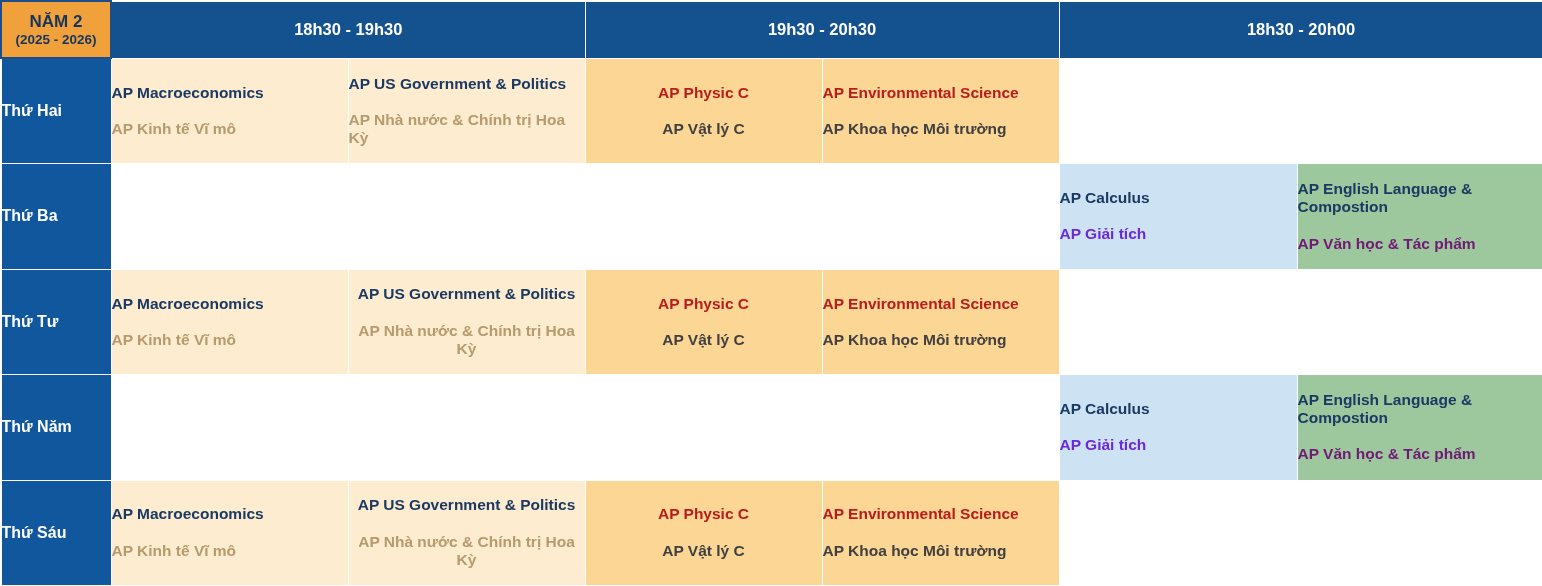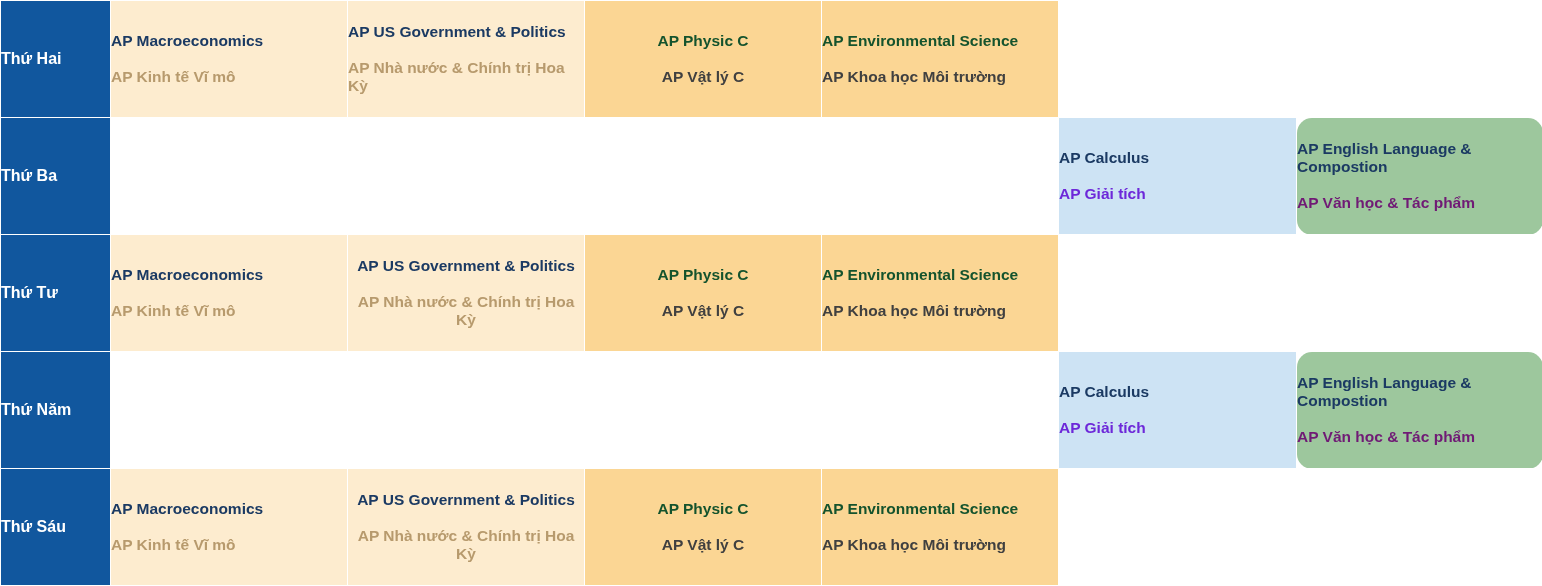--- a/index.html
+++ b/index.html
@@ -85,46 +85,55 @@
   .empty {
     background: #ffffff;
   }
 
   
   .theme-cream { background: #fdeccf; }
   .theme-cream .en { color: #1b3a63; }
   .theme-cream .vi { color: #b79a6d; }
 
   .theme-amber { background: #fbd694; }
-  .theme-amber .en { color: #14532d; }
+  .theme-amber .en { color: #b91c1c; }
   .theme-amber .vi { color: #404040; }
 
   .theme-blue { background: #cde3f4; margin-top: 7px; }
   .theme-blue .en { color: #1b3a63; }
   .theme-blue .vi { color: #6d28d9; }
 
-  .theme-green { background: #9dc79d; border-radius: 15px; }
+  .theme-green { background: #9dc79d; }
   .theme-green .en { color: #1b3a63; }
   .theme-green .vi { color: #701a75; }
 </style>
 </head>
 <body>
 
 <table class="schedule">
   <colgroup>
     <col class="c-day">
       <col class="c-1">
       <col class="c-2">
       <col class="c-3">
       <col class="c-4">
       <col class="c-5">
       <col class="c-6">
   </colgroup>
   <tbody>
 
+    <tr>
+      <td class="hdr-corner">
+        <div class="line1">NĂM 2</div>
+        <div class="line2">(2025 - 2026)</div>
+      </td>
+      <td class="hdr-time" colspan="2">18h30 - 19h30</td>
+      <td class="hdr-time" colspan="2">19h30 - 20h30</td>
+      <td class="hdr-time" colspan="2">18h30 - 20h00</td>
+    </tr>
 
     <tr>
       <td class="day-cell">Thứ Hai</td>
       <td class="cell theme-cream">
         <div class="en">AP Macroeconomics</div>
         <div class="vi">AP Kinh tế Vĩ mô</div>
       </td>
       <td class="cell theme-cream">
         <div class="en">AP US Government &amp; Politics</div>
         <div class="vi">AP Nhà nước &amp; Chính trị Hoa Kỳ</div>

